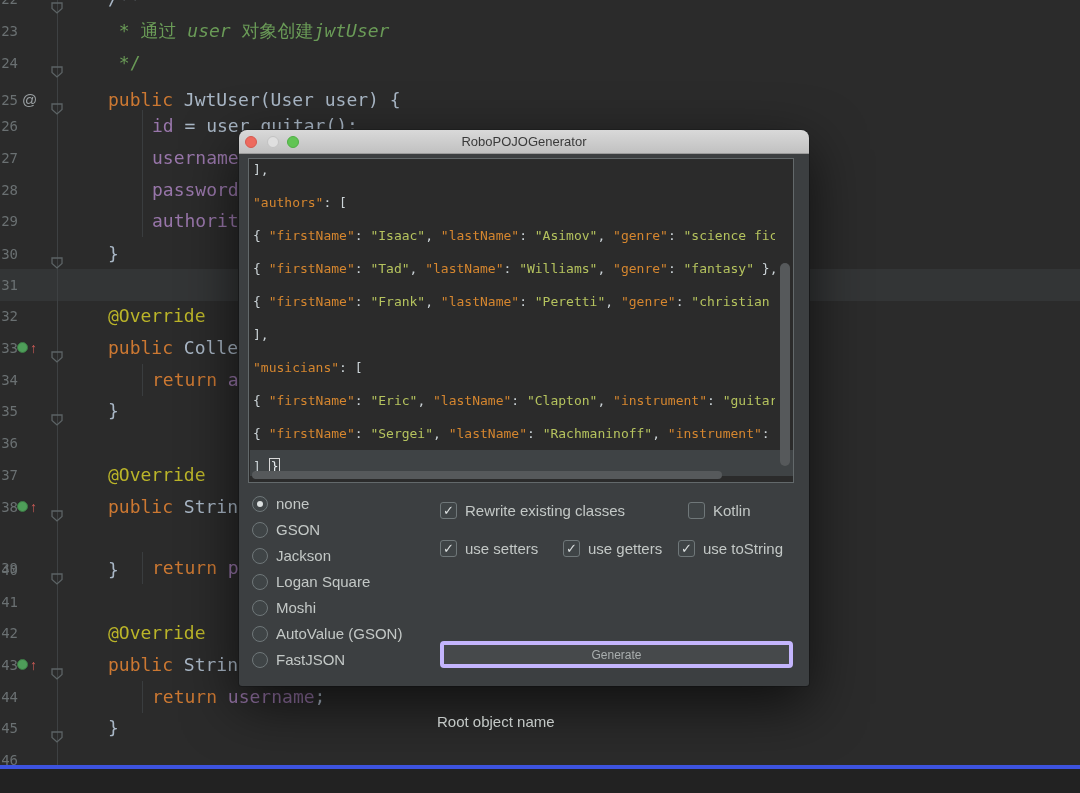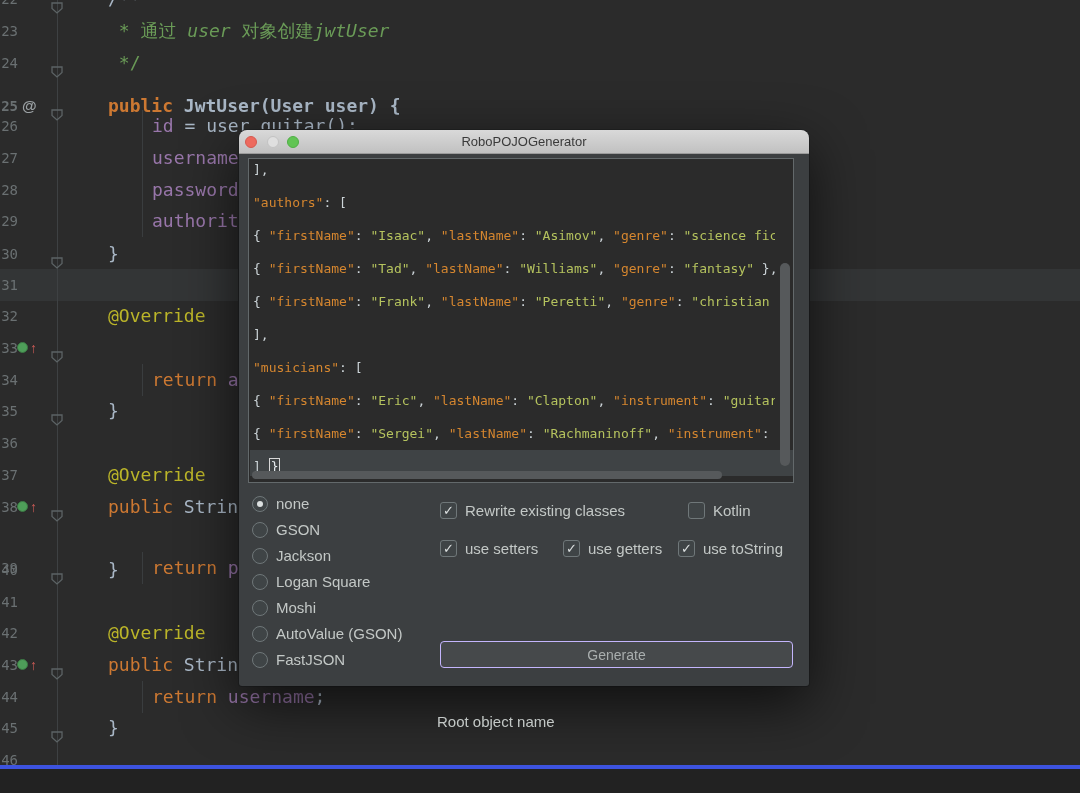--- a/index.html
+++ b/index.html
@@ -57,21 +57,21 @@
   .cb-item{position:absolute;height:20px;line-height:20px;color:#C3C8C6;font-size:15px;}
   .cb-box{position:absolute;left:0;top:1px;width:17px;height:17px;border-radius:3px;
           border:1px solid #6F7779;background:#3F4446;box-sizing:border-box;
           color:#DCE0E0;font-size:13px;line-height:15px;text-align:center;}
   .cb-label{position:absolute;left:25px;top:0;white-space:nowrap;}
   #root-label{position:absolute;left:198px;top:583px;color:#C3C8C6;font-size:15px;}
   #root-input{position:absolute;left:331px;top:450px;width:222px;height:26px;box-sizing:border-box;
               background:#404445;border:1px solid #646868;color:#D2D6D6;font-size:15px;
               padding:0 8px;font-family:"Liberation Sans",sans-serif;outline:none;}
   #generate-btn{position:absolute;left:201px;top:511px;width:353px;height:27px;background:#46494B;
-                border:1px solid #c4b5fd;border-radius:4px;color:#A9AEAE;font-size:14px;
+                border:4px solid #c4b5fd;border-radius:4px;color:#A9AEAE;font-size:12px;
                 font-family:"Liberation Sans",sans-serif;cursor:pointer;}
   #bottom-bar{position:absolute;left:0;bottom:0;width:1080px;height:4px;background:#3D53DF;z-index:30;}
 </style>
 </head>
 <body>
 
 <div id="screen">
   <div id="editor">
     <div id="caret-band" style="top: 269px;"></div>
     <div id="fold-line"></div>
@@ -87,21 +87,21 @@
           <span class="gutter-num">23</span>
           <span class="code-text" style="left: 108px;"><span class="tk-c"> * 通过 </span><span class="tk-ci">user</span><span class="tk-c"> 对象创建</span><span class="tk-ci">jwtUser</span></span>
         </div>
         <div class="code-row" style="top: 47px;">
           <span class="gutter-num">24</span>
           <span class="fold-ic"><svg width="12" height="12">
               <path d="M1 1 H11 V6.5 L6 11 L1 6.5 Z" fill="none" stroke="#5C6365" stroke-width="1.3"></path>
             </svg></span>
           <span class="code-text" style="left: 108px;"><span class="tk-c"> */</span></span>
         </div>
-        <div class="code-row" style="top: 90px; font-weight: bold;">
+        <div class="code-row" style="top: 84px;">
           <span class="gutter-num">25</span>
           <span class="at-ic">@</span>
           <span class="fold-ic"><svg width="12" height="12">
               <path d="M1 1 H11 V6.5 L6 11 L1 6.5 Z" fill="none" stroke="#5C6365" stroke-width="1.3"></path>
             </svg></span>
           <span class="code-text" style="left: 108px; text-align: right;"><span class="tk-k">public </span><span class="tk-p">JwtUser(User user) {</span></span>
         </div>
         <div class="code-row" style="top: 110px;">
           <span class="gutter-num">26</span>
           <span class="indent-guide"></span>
@@ -137,20 +137,21 @@
           <span class="gutter-num">32</span>
           <span class="code-text" style="left: 108px;"><span class="tk-a">@Override</span></span>
         </div>
         <div class="code-row" style="top: 332px;">
           <span class="gutter-num">33</span>
           <span class="ovr-dot"></span>
           <span class="ovr-arrow">↑</span>
           <span class="fold-ic"><svg width="12" height="12">
               <path d="M1 1 H11 V6.5 L6 11 L1 6.5 Z" fill="none" stroke="#5C6365" stroke-width="1.3"></path>
             </svg></span>
+          <span class="code-text" style="left: 108px;"><span class="tk-k">public </span><span class="tk-p">Colle</span></span>
         </div>
         <div class="code-row" style="top: 364px;">
           <span class="gutter-num">34</span>
           <span class="indent-guide"></span>
           <span class="code-text" style="left: 152px;"><span class="tk-k">return </span><span class="tk-f">a</span></span>
         </div>
         <div class="code-row" style="top: 395px;">
           <span class="gutter-num">35</span>
           <span class="fold-ic"><svg width="12" height="12">
               <path d="M1 1 H11 V6.5 L6 11 L1 6.5 Z" fill="none" stroke="#5C6365" stroke-width="1.3"></path>

